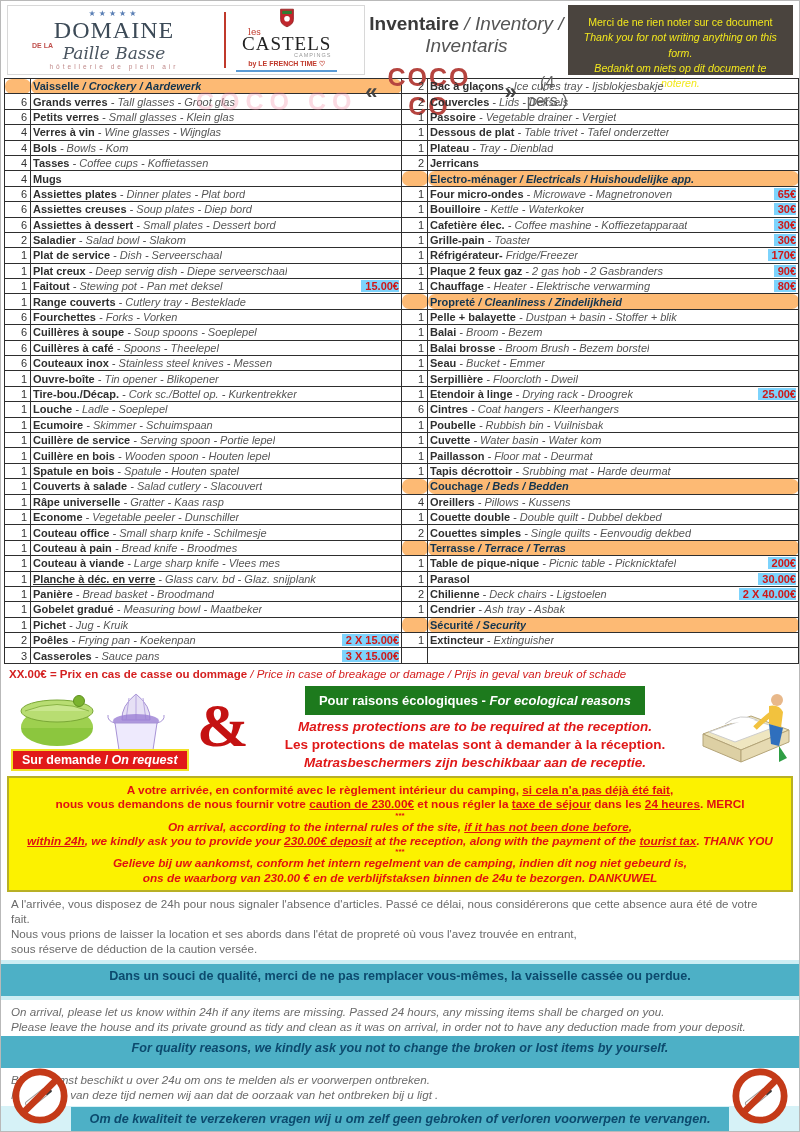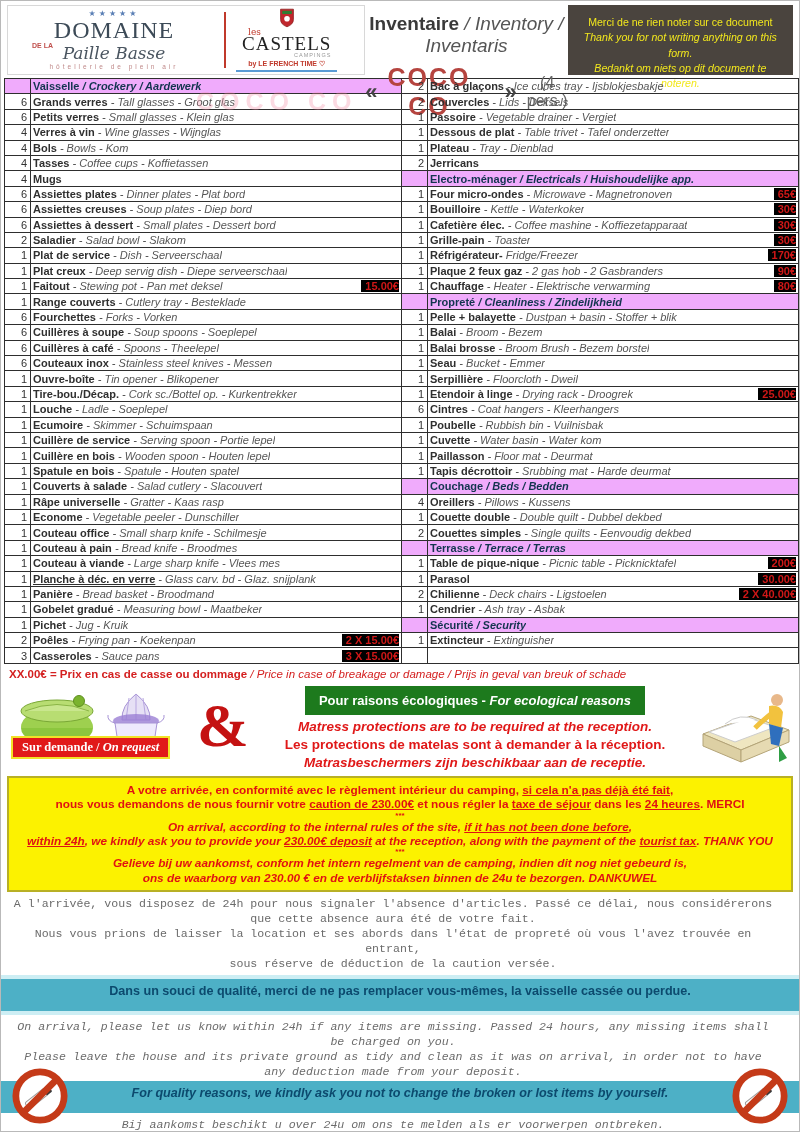--- a/index.html
+++ b/index.html
@@ -33,42 +33,42 @@
   .guil{font-size:22px;color:#444;}
   .note-box{width:250px;background:#4a443e;color:#f2e71d;text-align:center;
     padding:10px 6px 0 6px;font-size:10.6px;font-weight:normal;line-height:1.45;}
   .note-box .i{font-style:italic;display:block;}
 
   
   .inv{margin:0 3px;border-collapse:collapse;table-layout:fixed;width:794px;}
   .inv td{border:1px solid #2e2e2e;height:15.4px;overflow:hidden;white-space:nowrap;
     font-size:11px;vertical-align:middle;padding:0 2px;}
   .inv td.q{text-align:right;padding-right:3px;color:#333;}
-  .inv td.hq,.inv td.hd{background:#f0abfc;}
+  .inv td.hq,.inv td.hd{background:#fdba74;border-radius:7px;}
   .cw{display:flex;align-items:center;overflow:hidden;}
   .fr{font-weight:bold;color:#2f2f2f;white-space:pre;}
   .fr.ul{text-decoration:underline;}
   .tr{font-style:italic;color:#565656;white-space:pre;overflow:hidden;}
-  .pr{margin-left:auto;font-weight:bold;color:#cf1717;padding-left:4px;background:#000000;}
+  .pr{margin-left:auto;font-weight:bold;color:#cf1717;padding-left:4px;background:#7dd3fc;}
   .hd .fr{color:#13344f;}
   .hd .tr{color:#13344f;font-weight:bold;}
   .watermark{position:absolute;left:195px;top:86px;font-size:25px;font-weight:bold;
     letter-spacing:6px;color:rgba(244,140,165,0.32);pointer-events:none;}
 
   
   .xx-note{height:20px;line-height:20px;text-align:left;padding-left:8px;font-size:11.5px;color:#d42020;}
   .xx-note .b{font-weight:bold;}
   .xx-note .i{font-style:italic;}
 
   
   .eco{position:relative;height:92px;}
   .eco .spinner{position:absolute;left:14px;top:4px;}
   .eco .juicer{position:absolute;left:102px;top:6px;}
-  .on-request{position:absolute;left:10px;top:52px;background:#e11919;border:2px solid #f2e227;
-    color:#fff;font-size:12.5px;font-weight:bold;padding:2px 9px;font-family:Liberation Serif, serif;}
+  .on-request{position:absolute;left:10px;top:65px;background:#e11919;border:2px solid #f2e227;
+    color:#fff;font-size:12.5px;font-weight:bold;padding:2px 9px;}
   .on-request .i{font-style:italic;}
   .amp{position:absolute;left:196px;top:6px;font-size:62px;font-weight:bold;color:#c41212;
     font-family:"Liberation Serif",serif;}
   .eco-mid{position:absolute;left:250px;top:2px;width:448px;text-align:center;}
   .eco-banner{display:inline-block;background:#1d7a1d;color:#fff;font-size:13px;font-weight:bold;
     padding:7px 14px;margin-bottom:3px;}
   .eco-banner .i{font-style:italic;}
   .eco-line{color:#e01818;font-size:13.5px;font-weight:bold;line-height:1.35;}
   .eco-line.i{font-style:italic;}
   .mattress{position:absolute;right:4px;top:0;}
@@ -76,21 +76,21 @@
   
   .yellow-box{margin:0 6px;background:#fcf200;border:2px solid #b8b025;padding:5px 10px;
     text-align:center;color:#e01212;font-size:11.8px;line-height:1.22;}
   .yellow-box .u{text-decoration:underline;}
   .dep-fr{font-weight:bold;}
   .dep-en{font-weight:bold;font-style:italic;}
   .dep-nl{font-weight:bold;font-style:italic;}
   .dep-sep{font-size:8px;line-height:1;color:#e01212;font-weight:bold;}
 
   
-  .notice{text-align:center;color:#6b6b6b;font-size:11.6px;line-height:15px;padding:4px 24px 2px 10px;font-family:Liberation Mono, monospace;}
+  .notice{text-align:left;color:#6b6b6b;font-size:11.6px;line-height:15px;padding:4px 24px 2px 10px;}
   .notice.i{font-style:italic;}
   .banner-wrap{border-top:4px solid #cdeef4;border-bottom:4px solid #cdeef4;margin-top:2px;}
   .banner{background:#4db0c6;color:#0c4a6e;font-weight:bold;font-size:12.6px;
     text-align:center;height:32px;line-height:24px;}
   .banner.i{font-style:italic;}
   .banner-inset-wrap{background:#d6f2f7;padding:1px 0;margin-top:2px;}
   .banner-inset{margin:0 70px;}
   .nosmoke{position:absolute;top:1066px;}
   .nosmoke.l{left:10px;} .nosmoke.r{right:10px;}
 </style>

